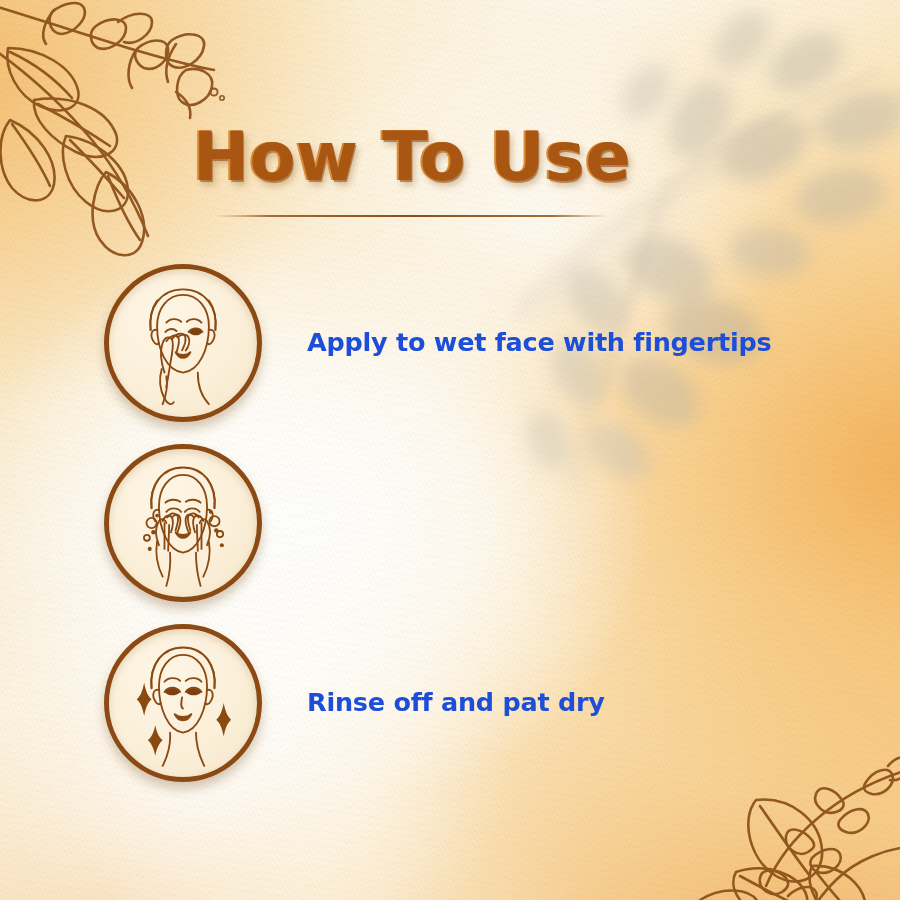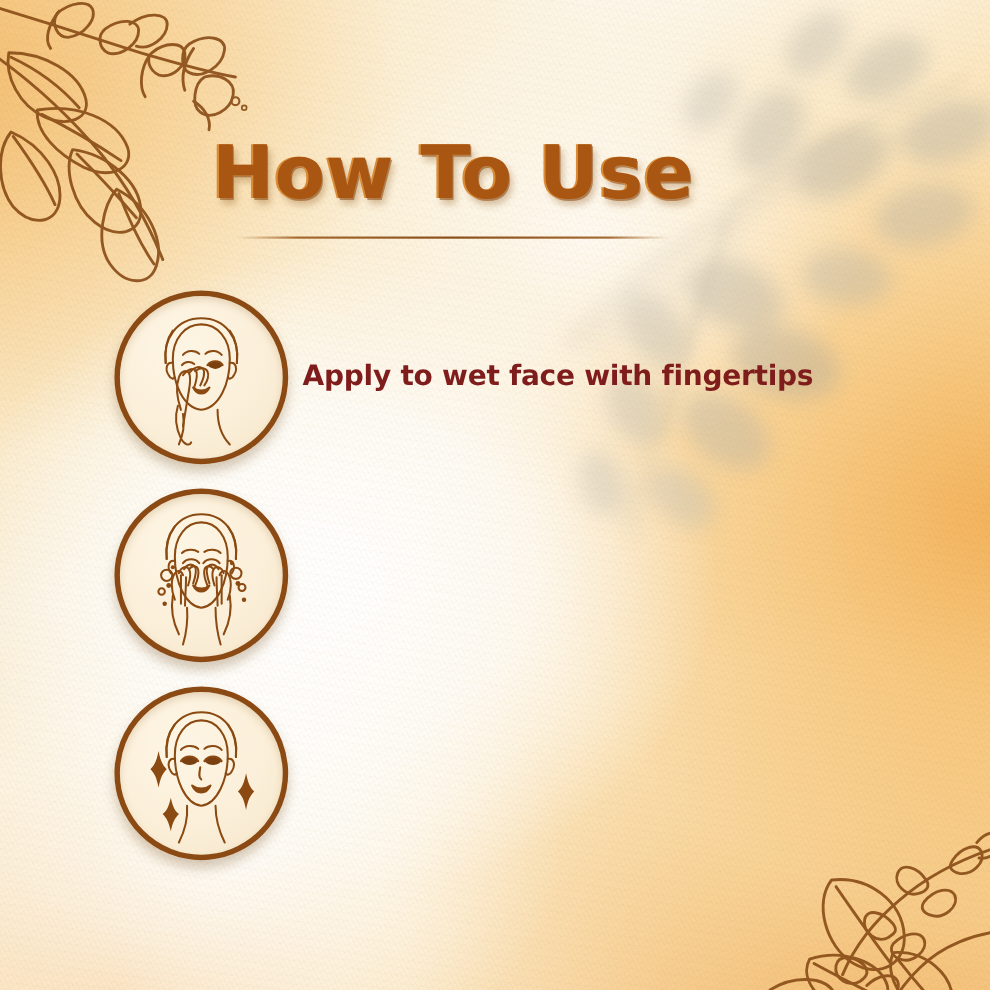--- a/index.html
+++ b/index.html
@@ -129,26 +129,26 @@
   .step-icon svg {
     position: absolute;
     left: 0;
     top: 0;
     width: 100%;
     height: 100%;
     display: block;
   }
 
   .step-text {
-    margin-left: 13px;
+    margin-left: 45px;
     font-family: "DejaVu Sans", sans-serif;
     font-weight: 700;
     font-size: 25.5px;
     line-height: 1.30;
-    color: #7f1d1d;
+    color: #1d4ed8;
     letter-spacing: -0.25px;
     white-space: pre-line;
     max-width: 520px;
   }
 </style>
 </head>
 <body>
 
 <div id="poster">
 
@@ -377,16 +377,17 @@
             <path d="M79 74 C 78 80, 77 84, 80 86"></path>
 
             <path d="M71 92 C 76 96, 84 96, 89 92 C 85 101, 75 101, 71 92 Z" fill="#8A4A12"></path>
 
             <path d="M38 58 C 40 68, 42 72, 46 76 C 42 80, 40 84, 38 94 C 36 84, 34 80, 30 76 C 34 72, 36 68, 38 58 Z" fill="#8A4A12" stroke="none"></path>
             <path d="M124 80 C 126 90, 128 94, 132 98 C 128 102, 126 106, 124 116 C 122 106, 120 102, 116 98 C 120 94, 122 90, 124 80 Z" fill="#8A4A12" stroke="none"></path>
             <path d="M50 104 C 52 113, 54 117, 58 120 C 54 124, 52 128, 50 137 C 48 128, 46 124, 42 120 C 46 117, 48 113, 50 104 Z" fill="#8A4A12" stroke="none"></path>
           </g>
         </svg>
       </div>
+      <div class="step-text">Rinse off and pat dry</div>
     </div>
 
   </div>
 </div>
 
 </body></html>

